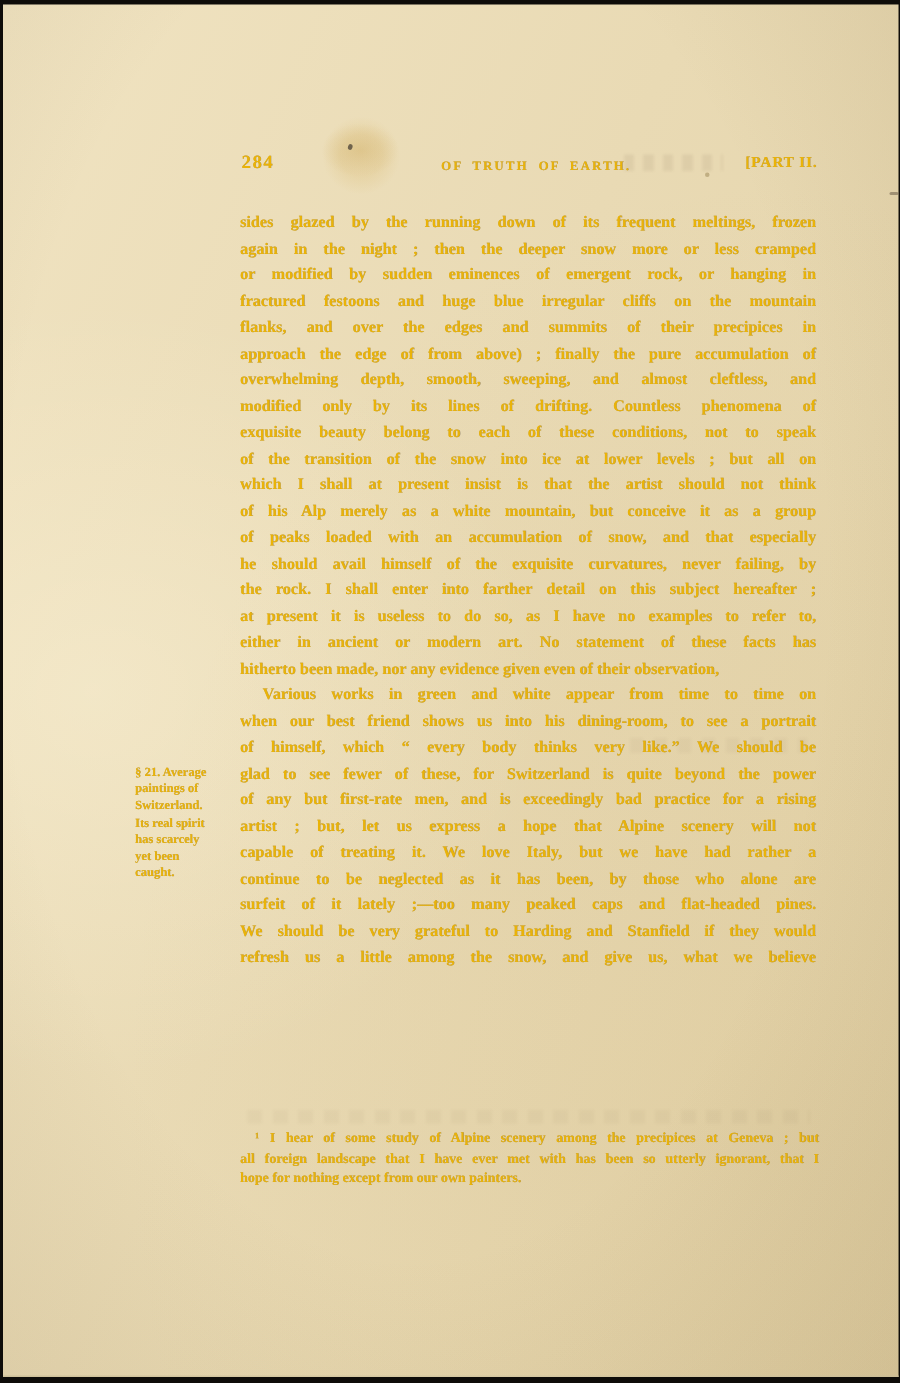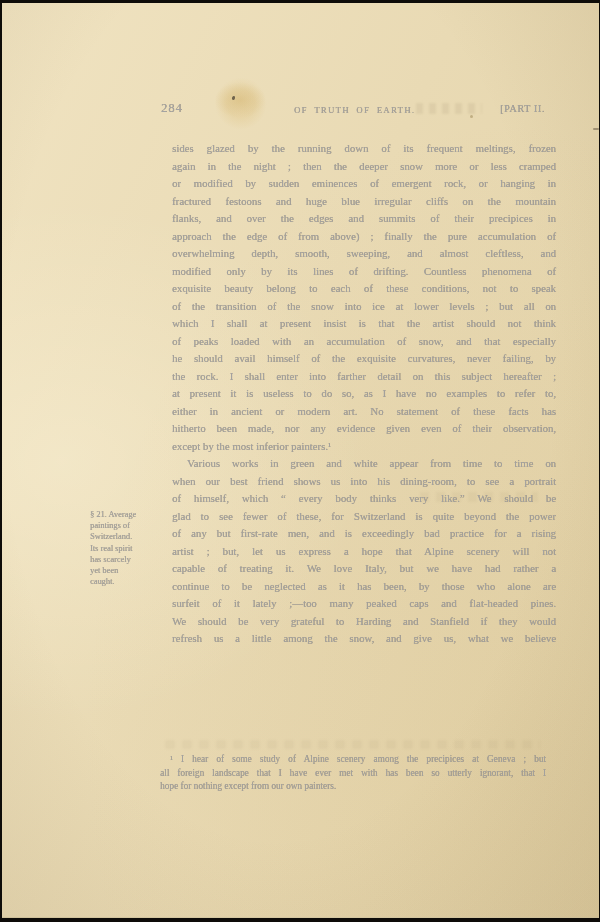--- a/index.html
+++ b/index.html
@@ -23,33 +23,33 @@
   .paper::after { 
     content: ""; position: absolute; inset: 0;
     background: radial-gradient(ellipse at 46% 42%, rgba(0,0,0,0) 60%, rgba(110,88,45,0.12) 100%);
   }
   .bottom-sliver {
     position: absolute; left: 0; right: 0; bottom: 0; height: 1px;
     background: #d8cba5;
   }
 
   
-  .ink { color: #a3a3a3; text-shadow: 0.2px 0.2px 0.4px rgba(70,58,44,0.45); }
+  .ink { color: #eab308; text-shadow: 0.2px 0.2px 0.4px rgba(70,58,44,0.45); font-weight: bold; }
 
   
   .page-number { position: absolute; left: 161px; top: 101px; font-size: 12.5px; letter-spacing: 1px; }
   .running-title {
     position: absolute; left: 294px; top: 105px;
     font-size: 8.6px; letter-spacing: 1.4px; word-spacing: 3px;
   }
   .part-label { position: absolute; right: 55px; top: 103px; font-size: 10.2px; letter-spacing: 0.6px; }
 
   
   .text-block {
-    position: absolute; left: 172px; top: 140px; width: 384px;
+    position: absolute; left: 160px; top: 140px; width: 384px;
     font-size: 10.8px; line-height: 17.5px;
   }
   .line { text-align: justify; text-align-last: justify; }
   .last-left .line:last-child { text-align-last: left; }
   .indent-first .line:first-child { text-indent: 15px; }
 
   
   .margin-note {
     position: absolute; left: 90px; top: 509px; width: 66px;
     font-size: 8.4px; line-height: 11.2px;
@@ -123,27 +123,27 @@
         <div class="line"><span>again in the night ; then the deeper snow more or less cramped</span></div>
         <div class="line"><span>or modified by sudden eminences of emergent rock, or hanging in</span></div>
         <div class="line"><span>fractured festoons and huge blue irregular cliffs on the mountain</span></div>
         <div class="line"><span>flanks, and over the edges and summits of their precipices in</span></div>
         <div class="line"><span>approach the edge of from above) ; finally the pure accumulation of</span></div>
         <div class="line"><span>overwhelming depth, smooth, sweeping, and almost cleftless, and</span></div>
         <div class="line"><span>modified only by its lines of drifting. Countless phenomena of</span></div>
         <div class="line"><span>exquisite beauty belong to each of these conditions, not to speak</span></div>
         <div class="line"><span>of the transition of the snow into ice at lower levels ; but all on</span></div>
         <div class="line"><span>which I shall at present insist is that the artist should not think</span></div>
+        <div class="line"><span>of his Alp merely as a white mountain, but conceive it as a group</span></div>
         <div class="line"><span>of peaks loaded with an accumulation of snow, and that especially</span></div>
         <div class="line"><span>he should avail himself of the exquisite curvatures, never failing, by</span></div>
         <div class="line"><span>the rock. I shall enter into farther detail on this subject hereafter ;</span></div>
         <div class="line"><span>at present it is useless to do so, as I have no examples to refer to,</span></div>
         <div class="line"><span>either in ancient or modern art. No statement of these facts has</span></div>
         <div class="line"><span>hitherto been made, nor any evidence given even of their observation,</span></div>
-        <div class="line"><span>except by the most inferior painters.¹</span></div>
       </div>
     <div class="paragraph indent-first">
         <div class="line"><span>Various works in green and white appear from time to time on</span></div>
         <div class="line"><span>when our best friend shows us into his dining-room, to see a portrait</span></div>
         <div class="line"><span>of himself, which “ every body thinks very like.” We should be</span></div>
         <div class="line"><span>glad to see fewer of these, for Switzerland is quite beyond the power</span></div>
         <div class="line"><span>of any but first-rate men, and is exceedingly bad practice for a rising</span></div>
         <div class="line"><span>artist ; but, let us express a hope that Alpine scenery will not</span></div>
         <div class="line"><span>capable of treating it. We love Italy, but we have had rather a</span></div>
         <div class="line"><span>continue to be neglected as it has been, by those who alone are</span></div>

